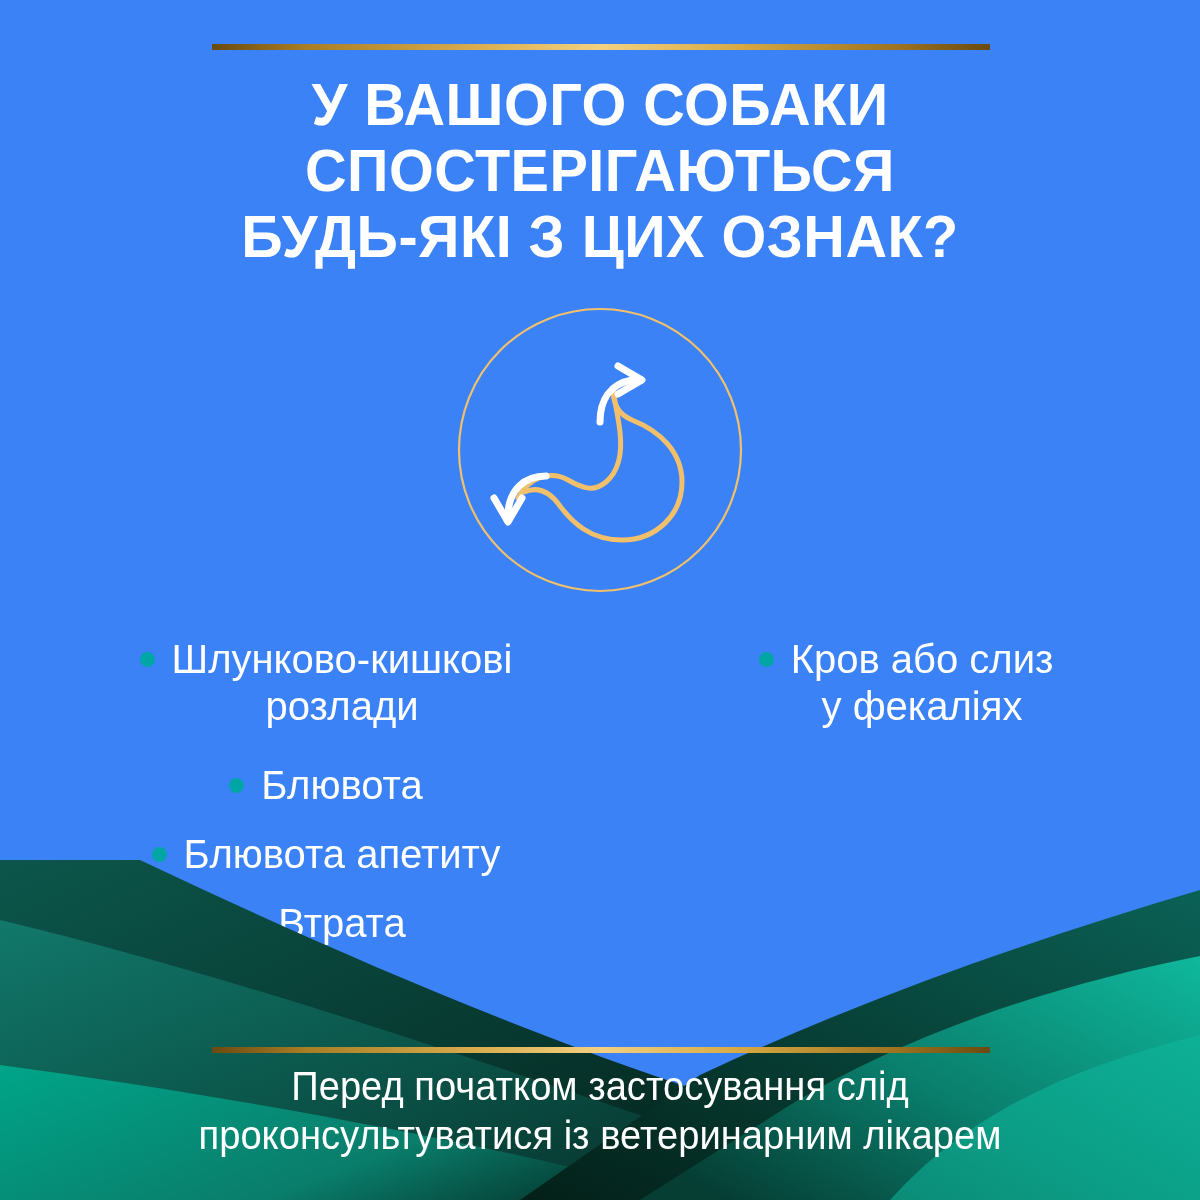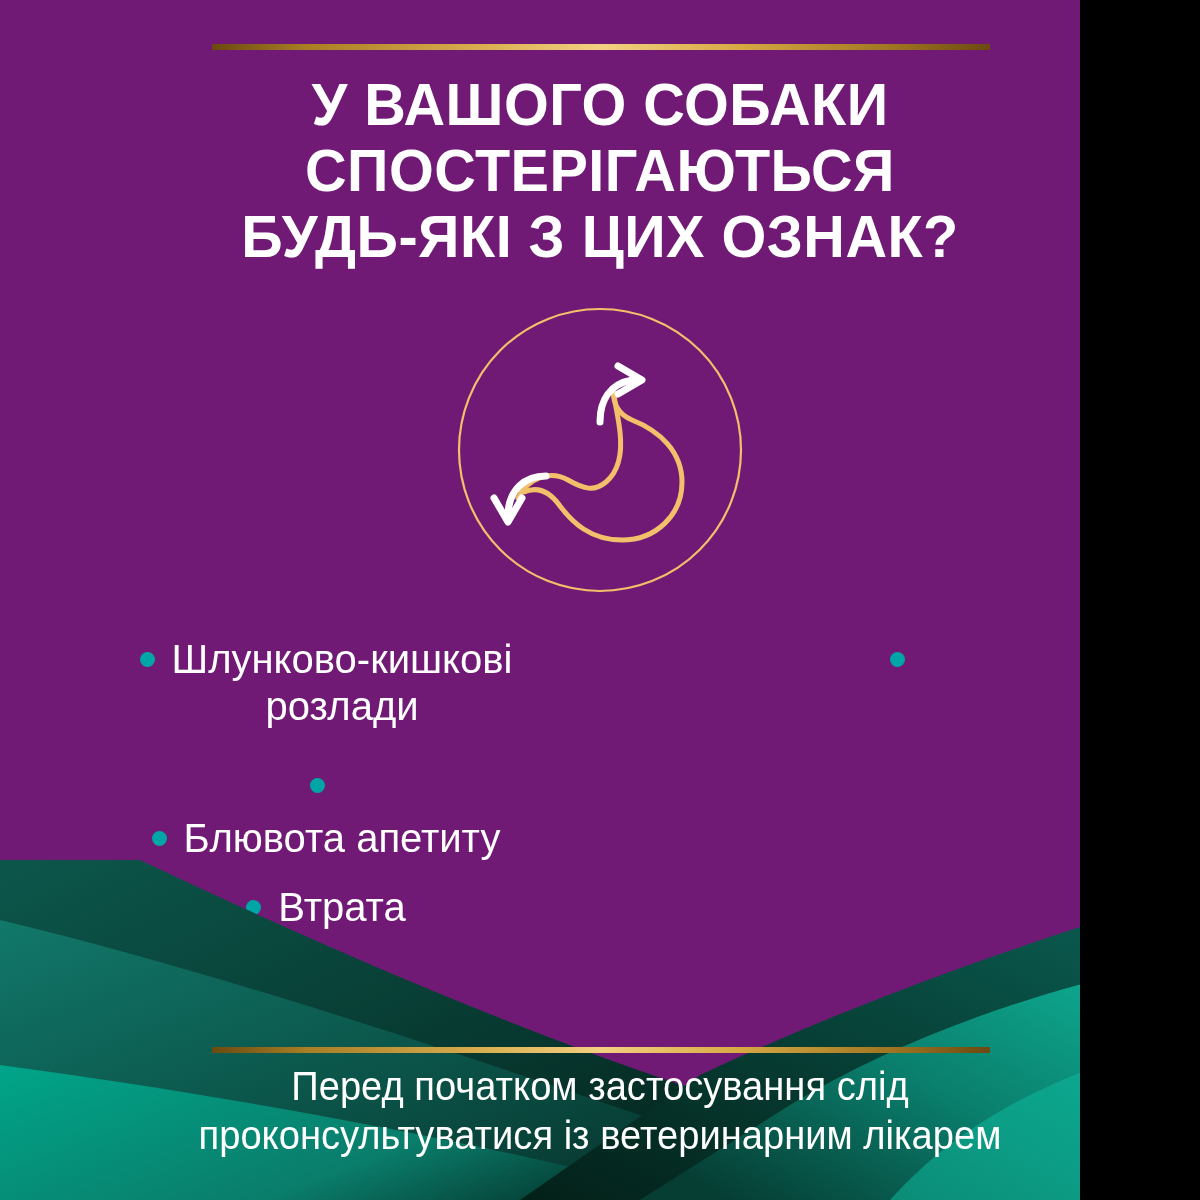--- a/index.html
+++ b/index.html
@@ -9,23 +9,23 @@
   }
   body {
     width: 1200px;
     height: 1200px;
     overflow: hidden;
     font-family: "Liberation Sans", sans-serif;
   }
 
   #poster {
     position: relative;
-    width: 1080px;
+    width: 1200px;
     height: 1200px;
-    background: #701a75;
+    background: #3b82f6;
     overflow: hidden;
   }
 
   
   #decor-bottom {
     position: absolute;
     left: 0;
     bottom: 0;
     width: 1200px;
     height: 340px;
@@ -188,34 +188,37 @@
   <div id="symptom-columns">
 
     <div class="symptom-column" id="column-left">
       <div class="symptom-item">
         <span class="bullet-dot"></span>
         <span class="symptom-text">Шлунково-кишкові
 розлади</span>
       </div>
       <div class="symptom-item">
         <span class="bullet-dot"></span>
+        <span class="symptom-text">Блювота</span>
       </div>
       <div class="symptom-item">
         <span class="bullet-dot"></span>
         <span class="symptom-text">Блювота апетиту</span>
       </div>
       <div class="symptom-item">
         <span class="bullet-dot"></span>
         <span class="symptom-text">Втрата</span>
       </div>
     </div>
 
     <div class="symptom-column" id="column-right">
       <div class="symptom-item">
         <span class="bullet-dot"></span>
+        <span class="symptom-text">Кров або слиз
+у фекаліях</span>
       </div>
     </div>
 
   </div>
 
   <svg id="decor-bottom" viewBox="0 0 1200 340" preserveAspectRatio="none">
     <defs>
       <linearGradient id="tealA" x1="0" y1="0" x2="1" y2="0.6">
         <stop offset="0%" stop-color="#0C564B"></stop>
         <stop offset="55%" stop-color="#07382F"></stop>

